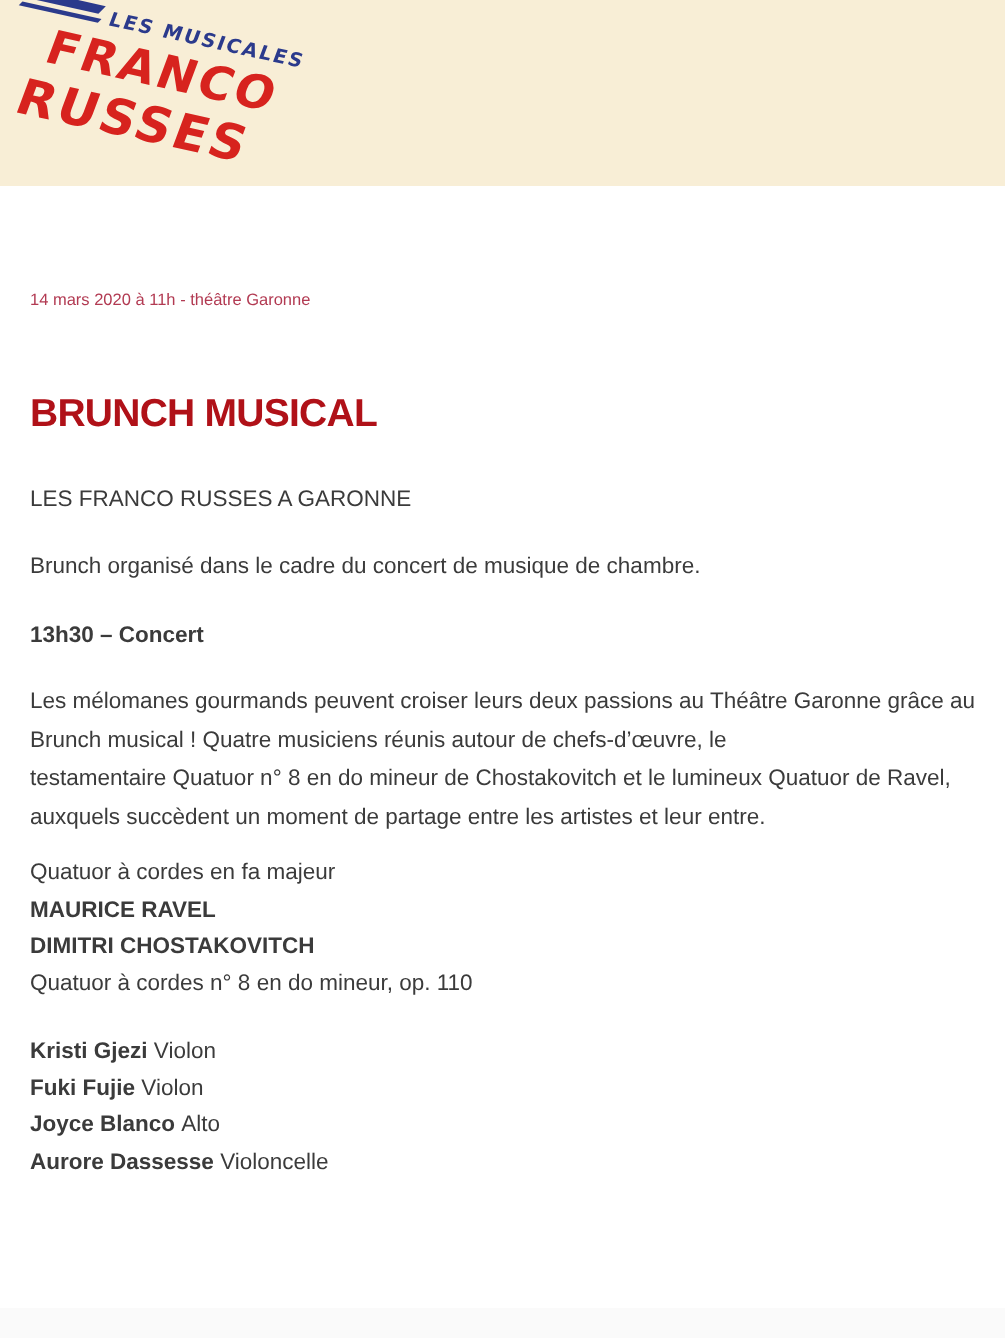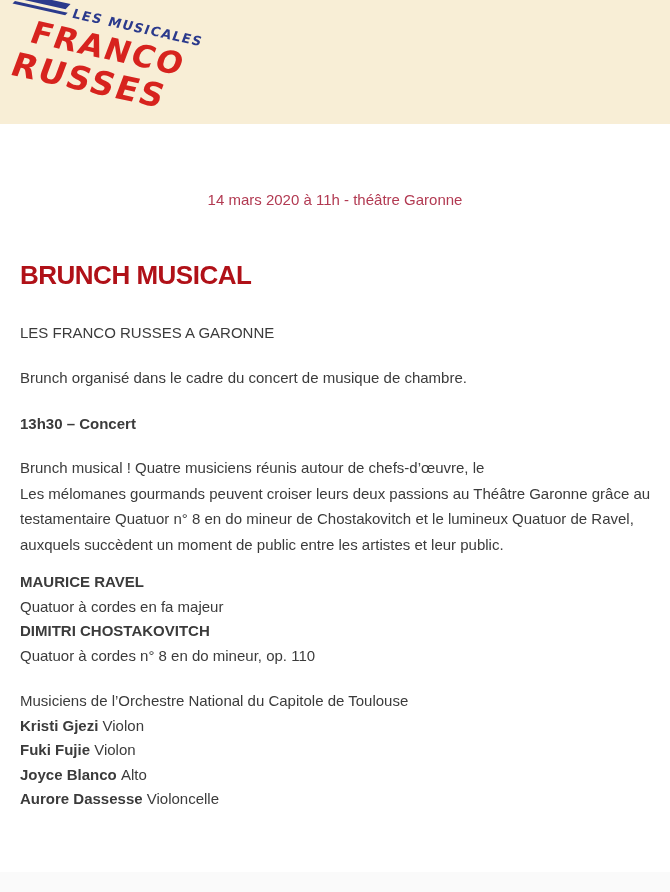--- a/index.html
+++ b/index.html
@@ -30,23 +30,22 @@
   .logo-franco,.logo-russes{
     font-family:"DejaVu Sans",sans-serif;font-weight:bold;
     color:var(--logo-red,#d7231e);transform:skewX(-8deg);
     line-height:1;white-space:nowrap;
   }
   .logo-franco{font-size:31px;letter-spacing:2px;margin:5px 0 0 24px;}
   .logo-russes{font-size:33px;letter-spacing:2px;margin:3px 0 0 12px;}
   
   main{padding:0 20px;}
   .date{
-    margin:66px 0 0;font-size:15px;line-height:20px;
+    margin:66px 0 0;font-size:11px;line-height:20px;
     color:var(--date-red,#b23a52);
-    text-align:center;
   }
   h1.page-title{
     margin:46px 0 0;font-size:26px;line-height:38px;font-weight:bold;
     letter-spacing:-0.5px;color:var(--title-red,#b01118);
   }
   p{font-size:15px;}
   .blk span{display:block;white-space:nowrap;}
   .p-intro{margin:27px 0 0;font-weight:normal;line-height:23px;}
   .p-brunch{margin:22px 0 0;line-height:23px;}
   .p-concert-h{margin:23px 0 0;font-weight:bold;line-height:23px;}
@@ -86,35 +85,34 @@
 
   <p class="p-intro blk">
     <span>LES FRANCO RUSSES A GARONNE</span>
   </p>
 
   <p class="p-brunch">Brunch organisé dans le cadre du concert de musique de chambre.</p>
 
   <p class="p-concert-h">13h30 – Concert</p>
 
   <p class="p-desc blk">
+    <span>Les mélomanes gourmands peuvent croiser leurs deux passions au Théâtre Garonne grâce au</span>
     <span>Brunch musical ! Quatre musiciens réunis autour de chefs-d’œuvre, le</span>
-    <span>Les mélomanes gourmands peuvent croiser leurs deux passions au Théâtre Garonne grâce au</span>
     <span>testamentaire Quatuor n° 8 en do mineur de Chostakovitch et le lumineux Quatuor de Ravel,</span>
-    <span>auxquels succèdent un moment de public entre les artistes et leur public.</span>
+    <span>auxquels succèdent un moment de partage entre les artistes et leur entre.</span>
   </p>
 
   <p class="p-program blk">
+    <span>Quatuor à cordes en fa majeur</span>
     <span><strong>MAURICE RAVEL</strong></span>
-    <span>Quatuor à cordes en fa majeur</span>
     <span><strong>DIMITRI CHOSTAKOVITCH</strong></span>
     <span>Quatuor à cordes n° 8 en do mineur, op. 110</span>
   </p>
 
   <p class="p-musicians blk">
-    <span>Musiciens de l’Orchestre National du Capitole de Toulouse</span>
     <span><strong>Kristi Gjezi</strong><em style="font-style:normal">Violon</em></span>
     <span><strong>Fuki Fujie</strong><em style="font-style:normal">Violon</em></span>
     <span><strong>Joyce Blanco</strong><em style="font-style:normal">Alto</em></span>
     <span><strong>Aurore Dassesse</strong><em style="font-style:normal">Violoncelle</em></span>
   </p>
 </main>
 
 <div class="footer-strip"></div>
 
 </body></html>

